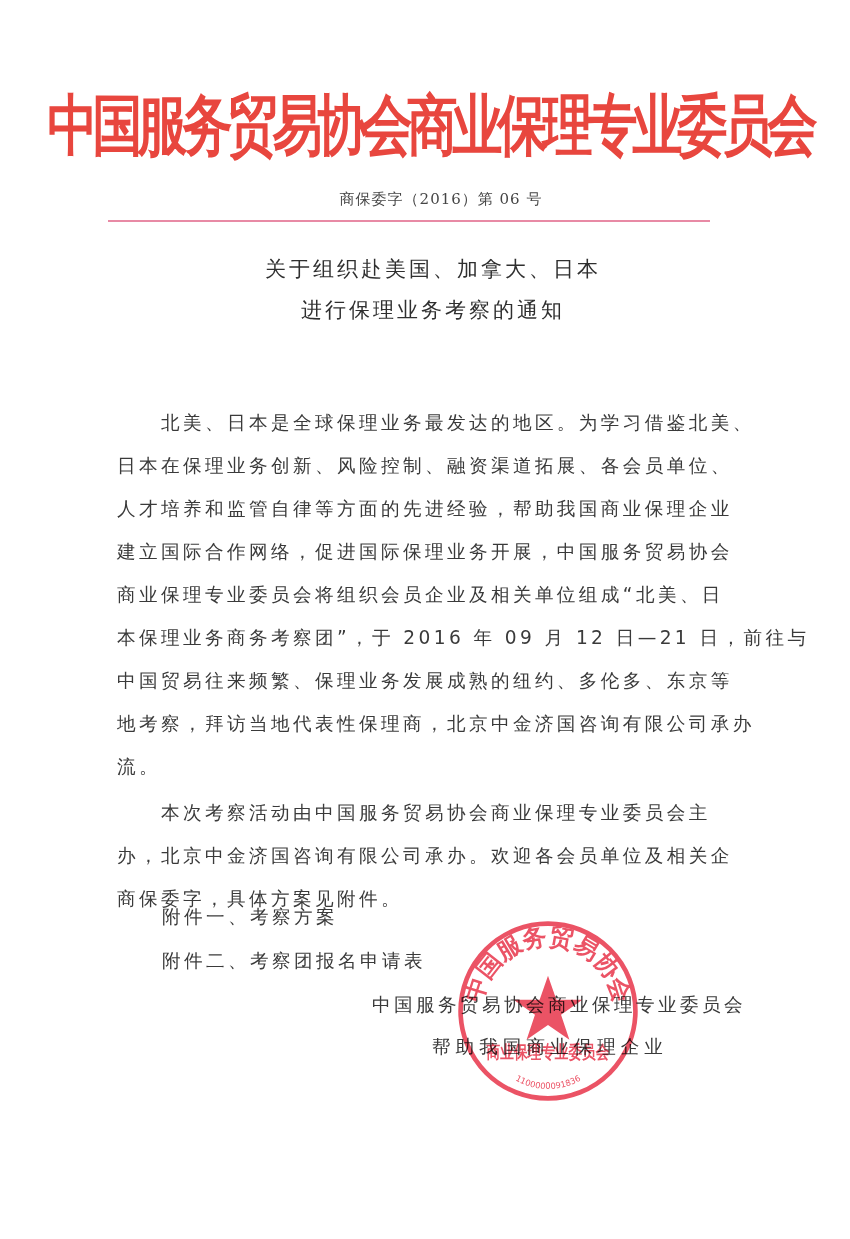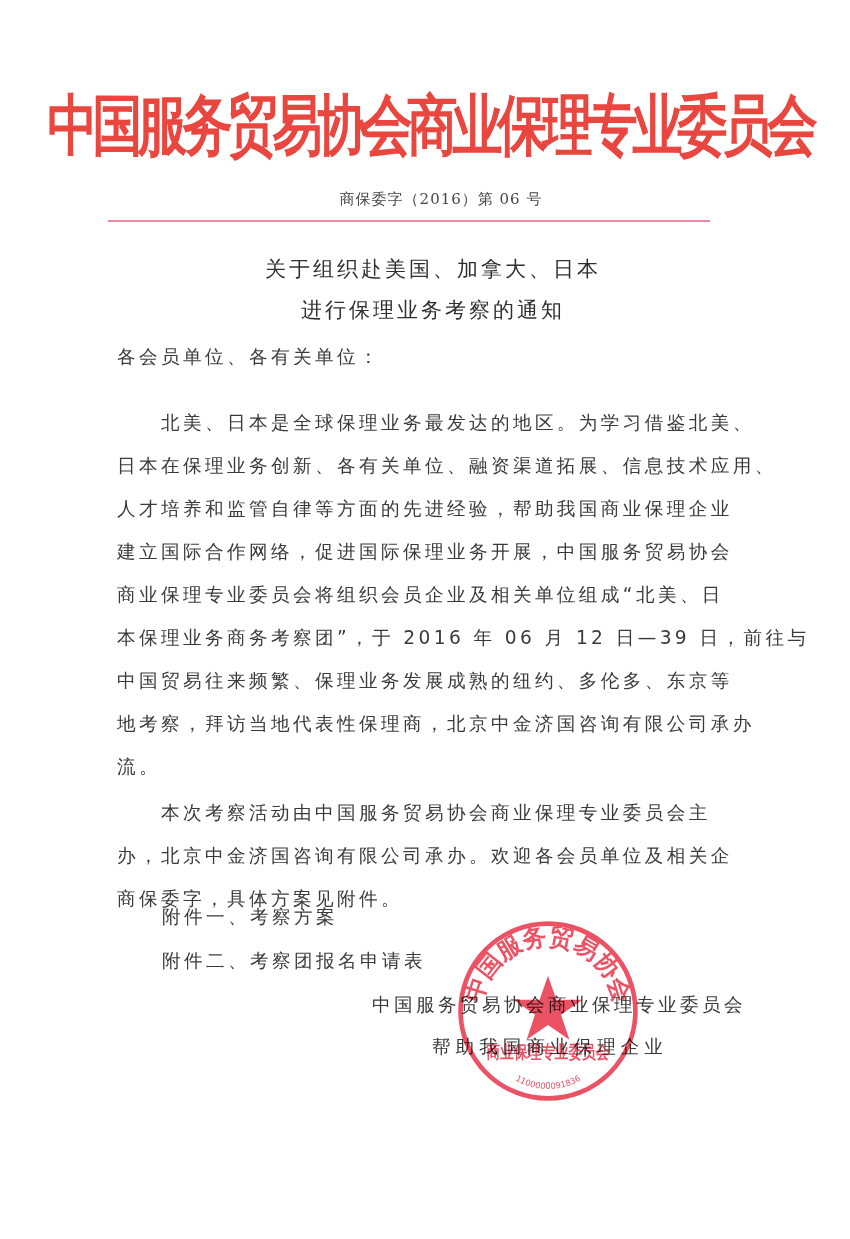--- a/index.html
+++ b/index.html
@@ -135,29 +135,28 @@
 
   <div class="doc-number">
     <span>商保委字（2016）第 06 号</span>
   </div>
 
   <div class="red-rule"></div>
 
   <div class="title l1">关于组织赴美国、加拿大、日本</div>
   <div class="title l2">进行保理业务考察的通知</div>
 
-  <div class="body-text salutation">各会员单位、各有关单位：</div>
 
   <div class="body-text para1">
     <div class="line" style="top:0px">　　北美、日本是全球保理业务最发达的地区。为学习借鉴北美、</div>
-    <div class="line" style="top:43px">日本在保理业务创新、各有关单位、融资渠道拓展、信息技术应用、</div>
+    <div class="line" style="top:43px">日本在保理业务创新、风险控制、融资渠道拓展、各会员单位、</div>
     <div class="line" style="top:86px">人才培养和监管自律等方面的先进经验，帮助我国商业保理企业</div>
     <div class="line" style="top:129px">建立国际合作网络，促进国际保理业务开展，中国服务贸易协会</div>
     <div class="line" style="top:172px">商业保理专业委员会将组织会员企业及相关单位组成“北美、日</div>
-    <div class="line" style="top:215px">本保理业务商务考察团”，于 2016 年 06 月 12 日—39 日，前往与</div>
+    <div class="line" style="top:215px">本保理业务商务考察团”，于 2016 年 09 月 12 日—21 日，前往与</div>
     <div class="line" style="top:258px">中国贸易往来频繁、保理业务发展成熟的纽约、多伦多、东京等</div>
     <div class="line" style="top:301px">地考察，拜访当地代表性保理商，北京中金济国咨询有限公司承办</div>
     <div class="line" style="top:344px">流。</div>
   </div>
 
   <div class="body-text para2">
     <div class="line" style="top:0px">　　本次考察活动由中国服务贸易协会商业保理专业委员会主</div>
     <div class="line" style="top:43px">办，北京中金济国咨询有限公司承办。欢迎各会员单位及相关企</div>
     <div class="line" style="top:86px">商保委字，具体方案见附件。</div>
   </div>

